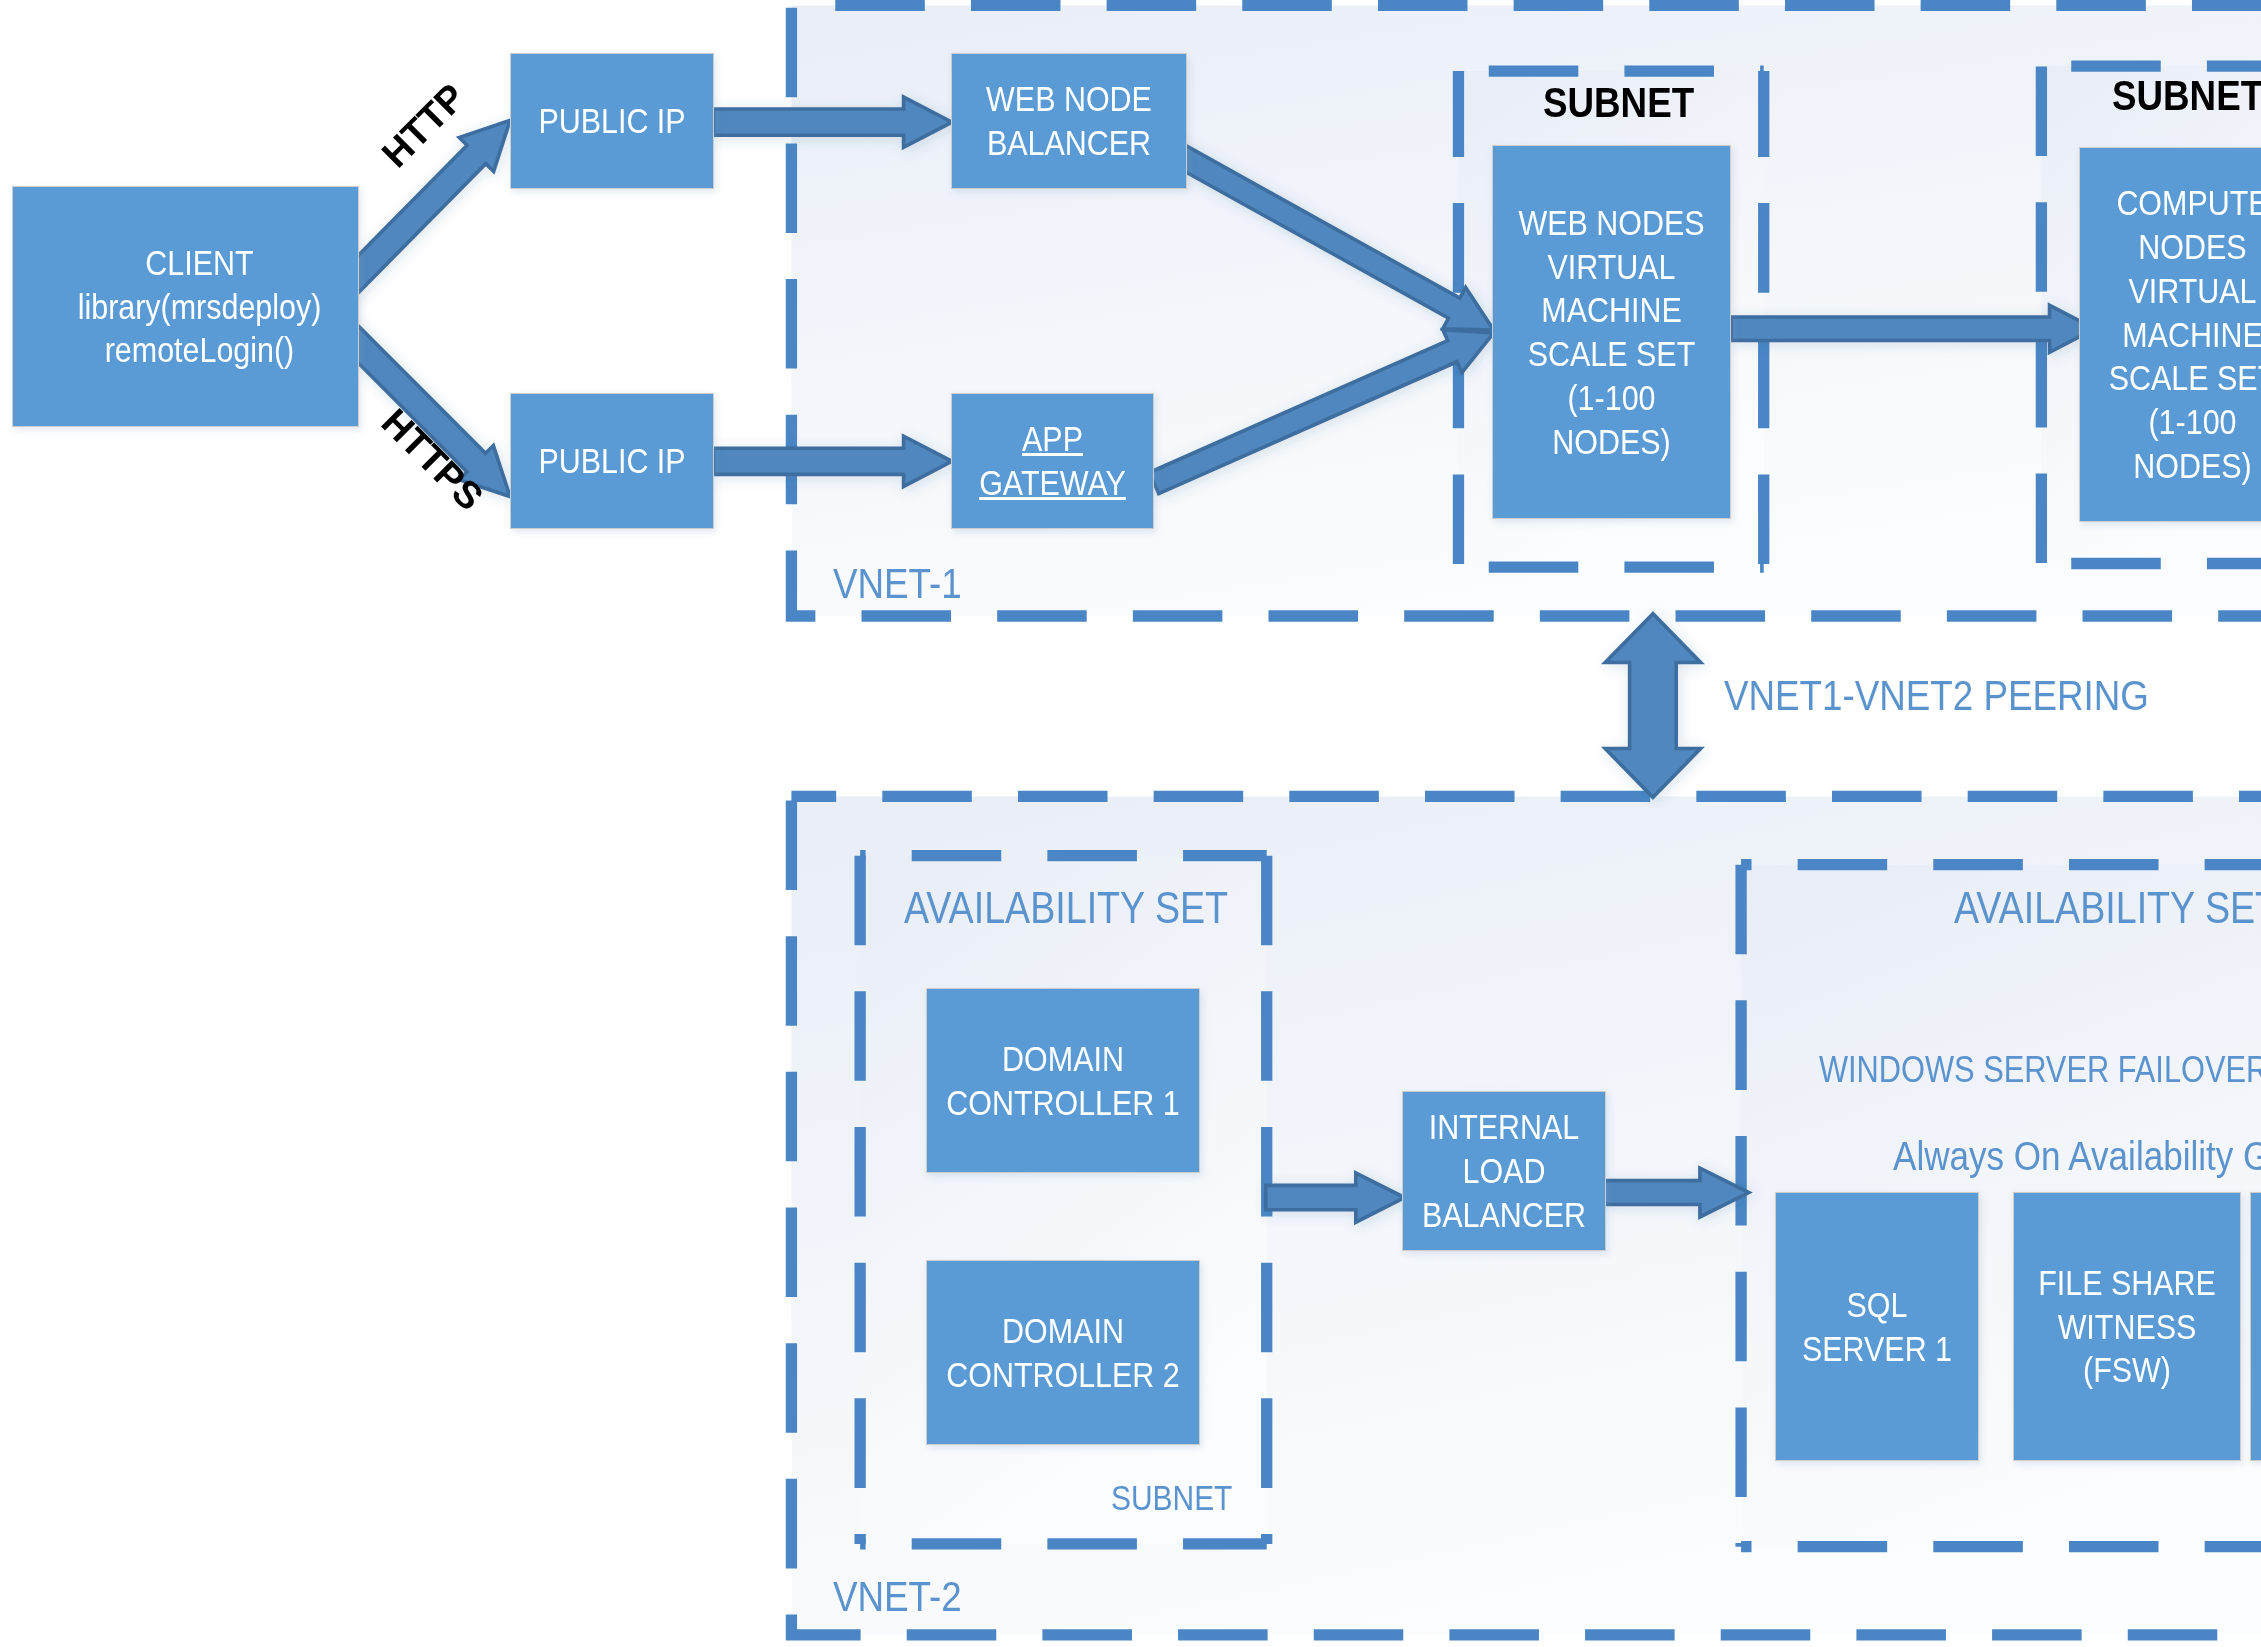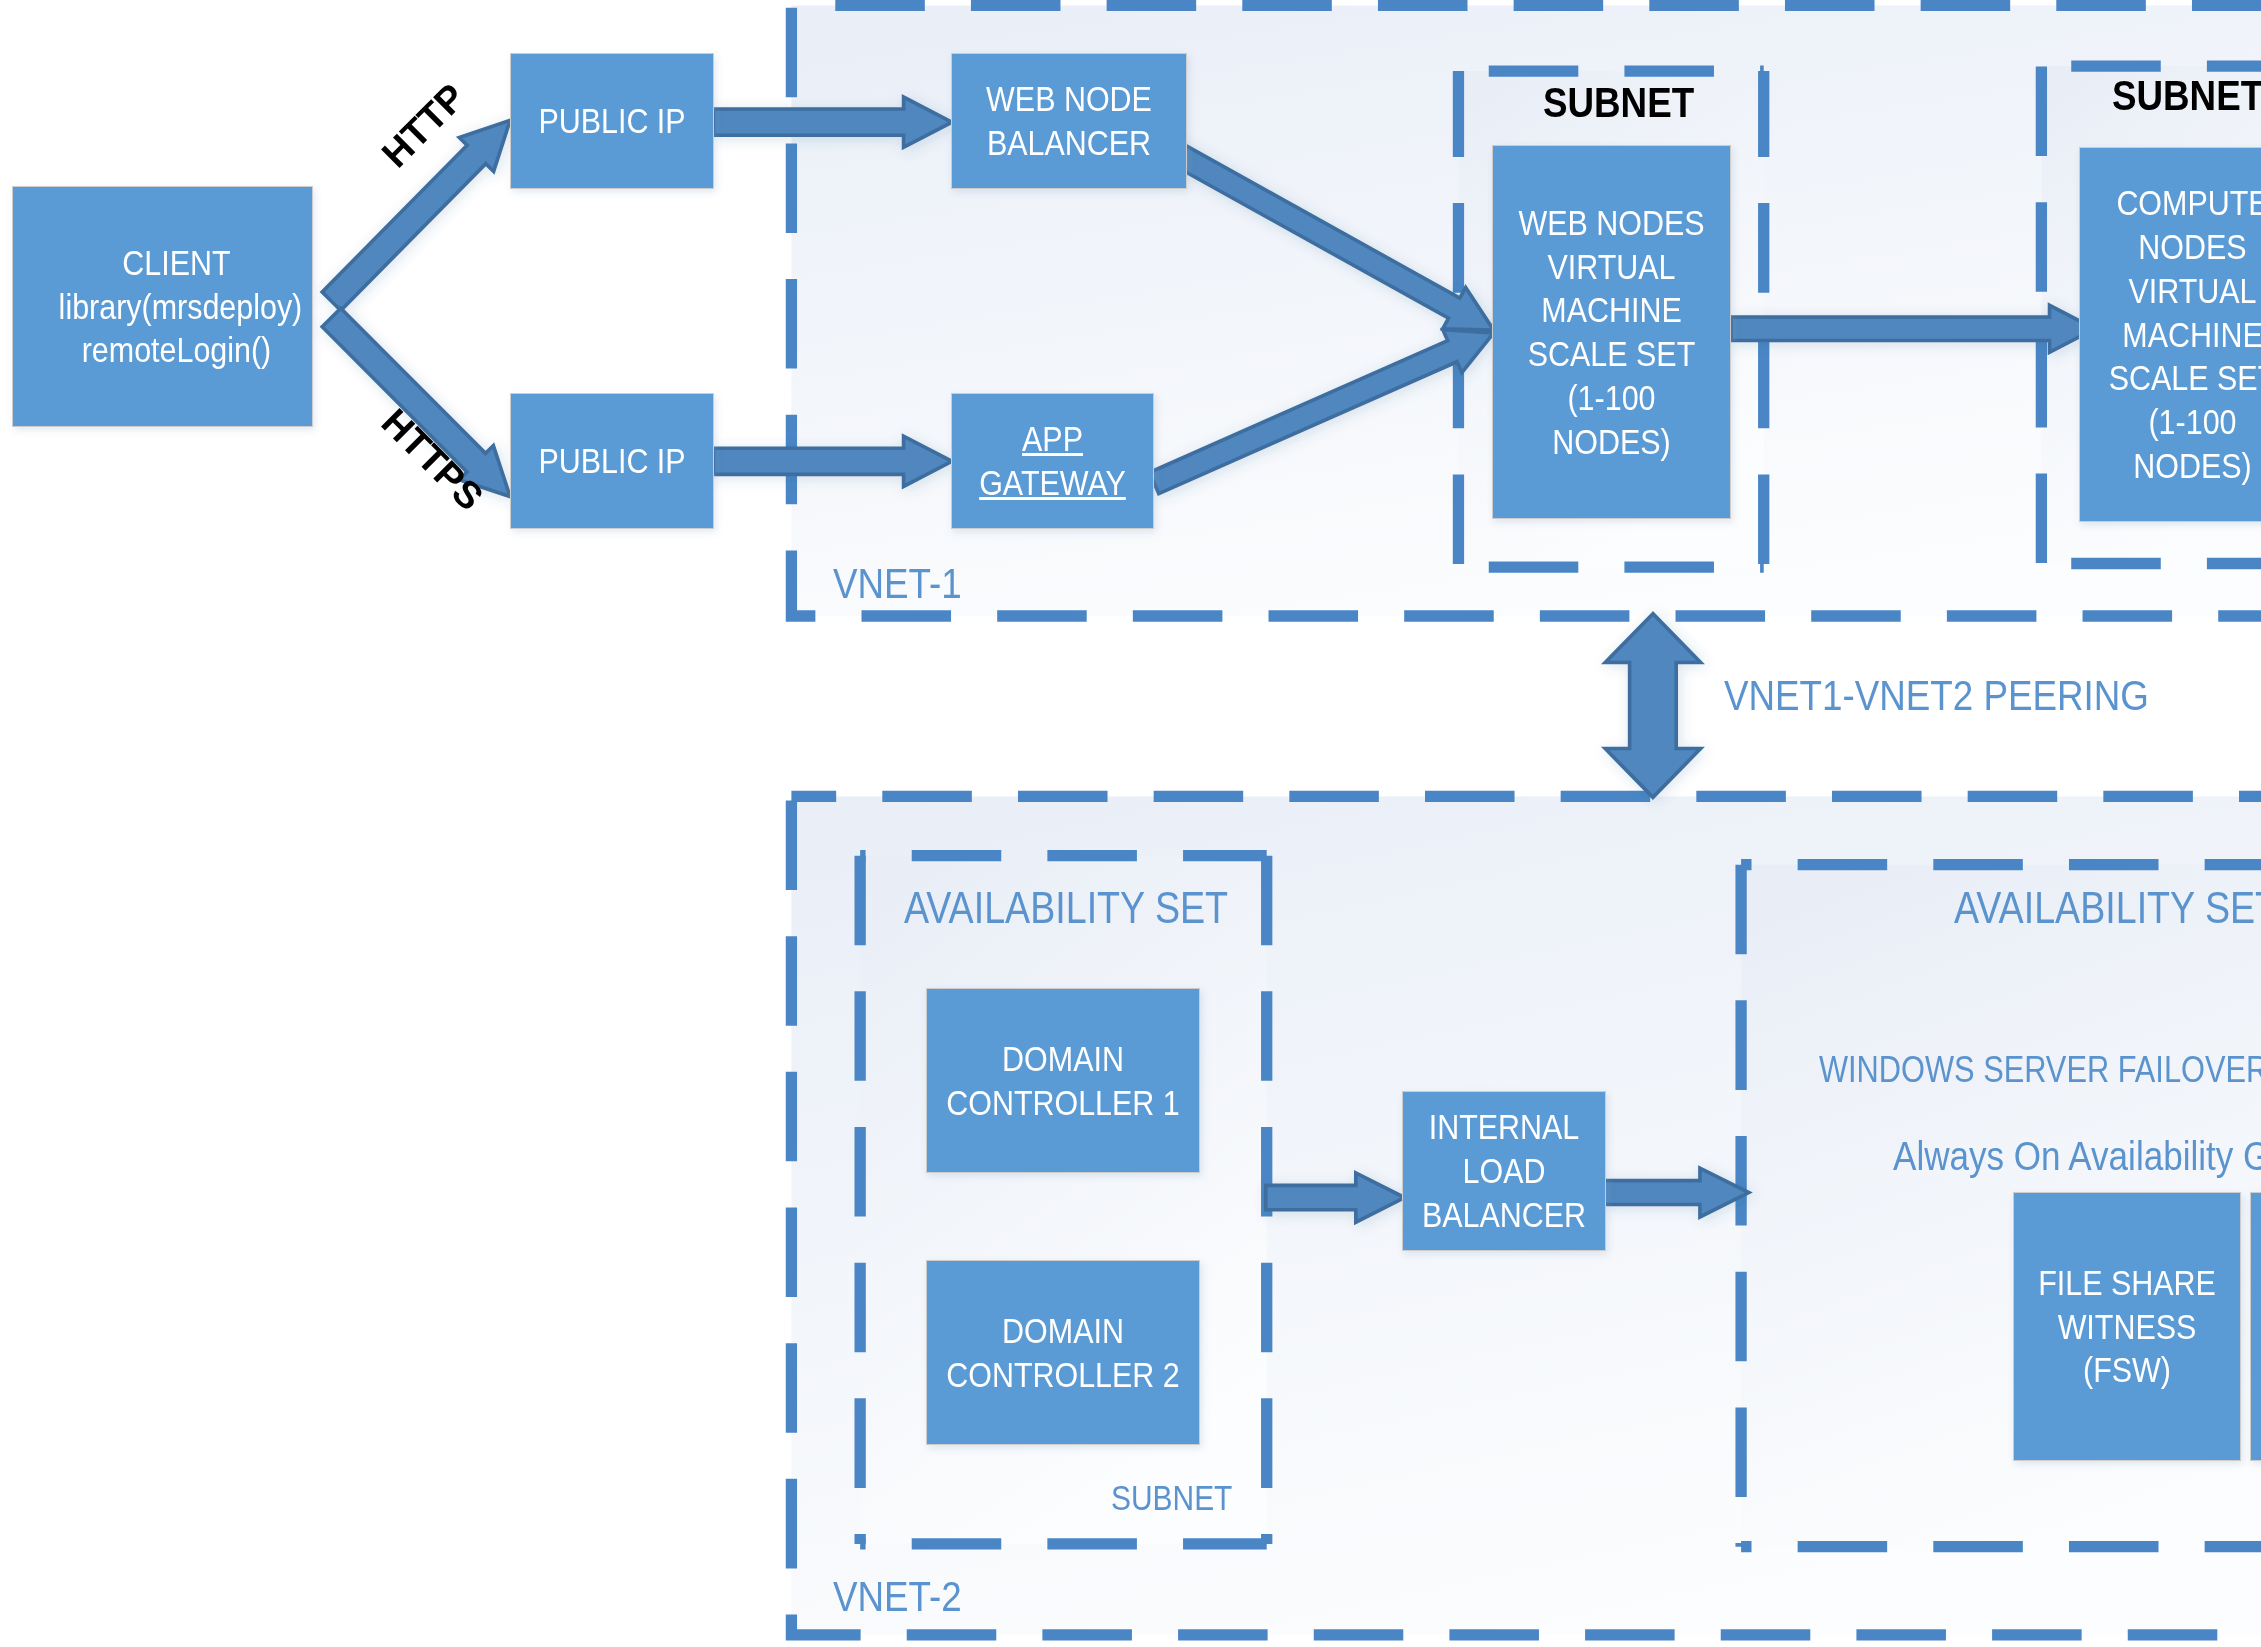--- a/index.html
+++ b/index.html
@@ -100,21 +100,21 @@
       <polygon points="1578.0,1049.0 1998.0,1049.0 1998.0,1075.5 2105.0,1020.0 1998.0,964.5 1998.0,991.0 1578.0,991.0"></polygon>
       <polygon points="2539.6,334.3 3203.2,703.6 3190.3,726.8 3303.0,730.0 3240.9,635.9 3228.0,659.1 2564.4,289.7"></polygon>
       <polygon points="2562.3,1091.3 3221.8,799.8 3232.6,824.0 3303.0,736.0 3190.5,728.9 3201.2,753.1 2541.7,1044.7"></polygon>
       <polygon points="3828.0,753.0 4532.0,753.0 4532.0,779.0 4632.0,727.0 4532.0,675.0 4532.0,701.0 3828.0,701.0"></polygon>
       <polygon points="3655.0,1357.0 3549.5,1465.0 3603.5,1465.0 3603.5,1655.0 3549.5,1655.0 3655.0,1763.0 3760.5,1655.0 3706.5,1655.0 3706.5,1465.0 3760.5,1465.0"></polygon>
       <polygon points="2799.0,2675.0 2998.0,2675.0 2998.0,2702.5 3106.0,2648.0 2998.0,2593.5 2998.0,2621.0 2799.0,2621.0"></polygon>
       <polygon points="3547.0,2663.5 3759.0,2663.5 3759.0,2691.0 3867.0,2637.0 3759.0,2583.0 3759.0,2610.5 3547.0,2610.5"></polygon>
     </g>
   </svg>
 
-  <div class="node" style="left:11.8px;top:186px;width:301px;height:241px;padding-left:28px;"><span>CLIENT
+  <div class="node" style="left:11.8px;top:186px;width:347px;height:241px;padding-left:28px;"><span>CLIENT
 library(mrsdeploy)
 remoteLogin()</span></div>
 
   <div class="node" style="left:510px;top:53px;width:204px;height:136px;"><span>PUBLIC IP</span></div>
 
   <div class="node" style="left:510px;top:393px;width:204px;height:136px;"><span>PUBLIC IP</span></div>
 
   <div class="node" style="left:951px;top:53px;width:236px;height:136px;"><span>WEB NODE
 BALANCER</span></div>
 
@@ -139,20 +139,22 @@
   <div class="node" style="left:926px;top:988px;width:274px;height:185px;"><span>DOMAIN
 CONTROLLER 1</span></div>
 
   <div class="node" style="left:926px;top:1260px;width:274px;height:185px;"><span>DOMAIN
 CONTROLLER 2</span></div>
 
   <div class="node" style="left:1402px;top:1091px;width:204px;height:160px;"><span>INTERNAL
 LOAD
 BALANCER</span></div>
 
+  <div class="node" style="left:1775px;top:1192px;width:204px;height:269px;"><span>SQL
+SERVER 1</span></div>
 
   <div class="node" style="left:2013px;top:1192px;width:228px;height:269px;"><span>FILE SHARE
 WITNESS
 (FSW)</span></div>
 
   <div class="node" style="left:2250px;top:1192px;width:204px;height:269px;"></div>
 
   <div class="lblr" style="left:375px;top:147px;transform:rotate(-45deg);">HTTP</div>
   <div class="lblr" style="left:402px;top:402px;transform:rotate(45deg);">HTTPS</div>
 

